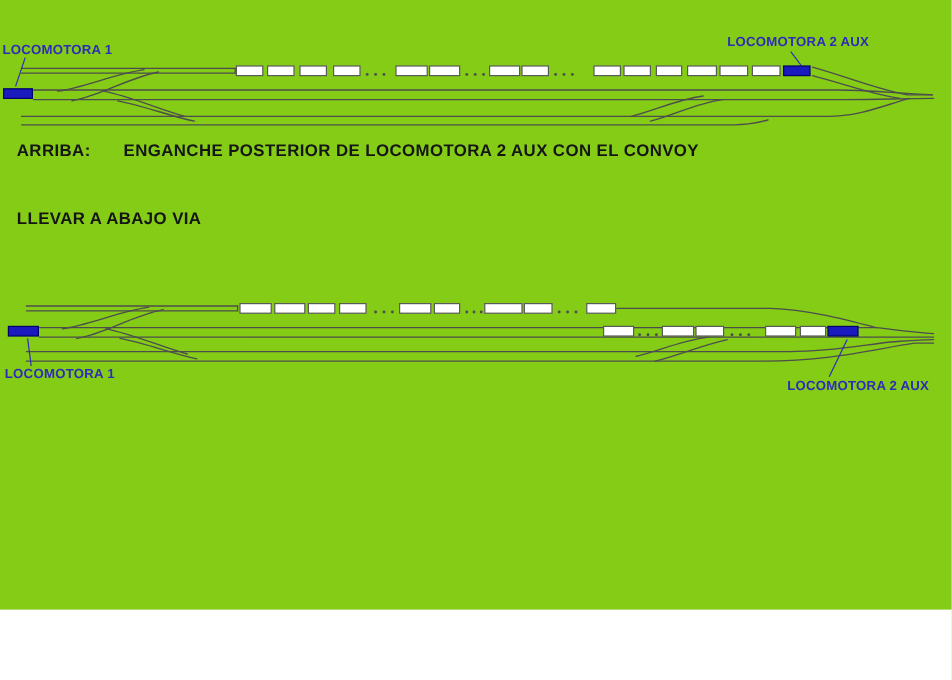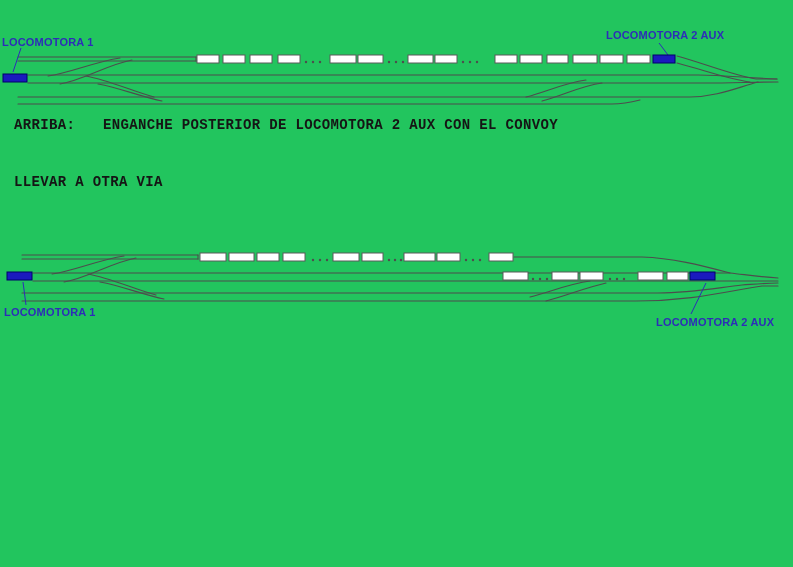--- a/index.html
+++ b/index.html
@@ -1,27 +1,27 @@
 <!DOCTYPE html>
 <html style="--loco-fill: #1a1abe; --loco-stroke: #00006a; --label-color: #2d2db8; --track-color: #4d4d4d; --wagon-stroke: #5a5a5a; --caption-color: #151515;"><head>
 <meta charset="utf-8">
 <style>
   html,body{margin:0;padding:0;background:#ffffff;}
   body{width:793px;height:567px;overflow:hidden;font-family:"Liberation Sans",sans-serif;}
-  #canvas{position:relative;width:793px;height:567px;background:#22c55e;}
+  #canvas{position:relative;width:793px;height:508px;background:#84cc16;}
   svg.overlay{position:absolute;left:0;top:0;width:793px;height:567px;}
   .track{fill:none;stroke:var(--track-color,#4d4d4d);stroke-width:1.1;stroke-linecap:round;}
   .pointer{fill:none;stroke:var(--label-color,#2d2db8);stroke-width:1;}
   .wagon{fill:#ffffff;stroke:var(--wagon-stroke,#5a5a5a);stroke-width:1;}
   .loco{fill:var(--loco-fill,#1a1abe);stroke:var(--loco-stroke,#00006a);stroke-width:1;}
   .dot{fill:var(--track-color,#4d4d4d);}
   .loco-label{position:absolute;font-size:11px;font-weight:bold;letter-spacing:.2px;
               color:var(--label-color,#2d2db8);white-space:nowrap;}
   .caption{position:absolute;font-size:14px;font-weight:bold;letter-spacing:.35px;
-           color:var(--caption-color,#151515);line-height:19px;white-space:nowrap;font-family:Liberation Mono, monospace;}
+           color:var(--caption-color,#151515);line-height:19px;white-space:nowrap;}
   .cap-label{display:inline-block;width:89px;}
 </style>
 </head>
 <body>
 
 <div id="canvas">
 
   <svg class="overlay" viewBox="0 0 793 567">
 
     <g>
@@ -146,16 +146,16 @@
   <div class="loco-label" style="left:606px;top:29px;">LOCOMOTORA 2 AUX</div>
   <div class="loco-label" style="left:4px;top:306px;">LOCOMOTORA 1</div>
   <div class="loco-label" style="left:656px;top:316px;">LOCOMOTORA 2 AUX</div>
 
   <div class="caption" style="left:14px;top:116px;">
     <div><span class="cap-label">ARRIBA:</span><span>ENGANCHE POSTERIOR DE LOCOMOTORA 2 AUX CON EL CONVOY</span></div>
     <div></div>
   </div>
 
   <div class="caption" style="left:14px;top:173px;">
-    <div>LLEVAR A OTRA VIA</div>
+    <div>LLEVAR A ABAJO VIA</div>
   </div>
 
 </div>
 
 </body></html>

